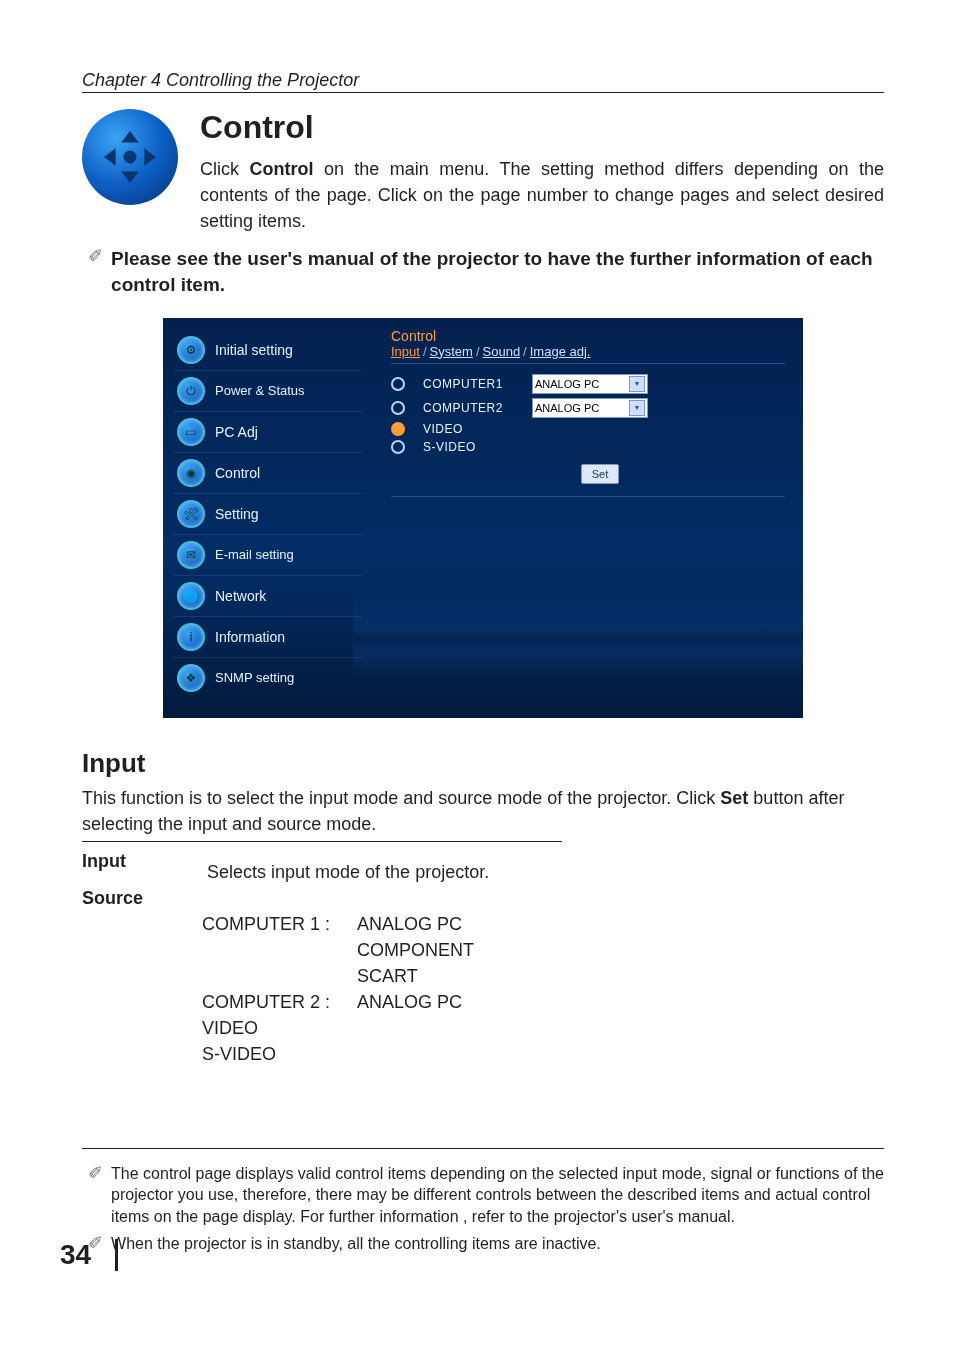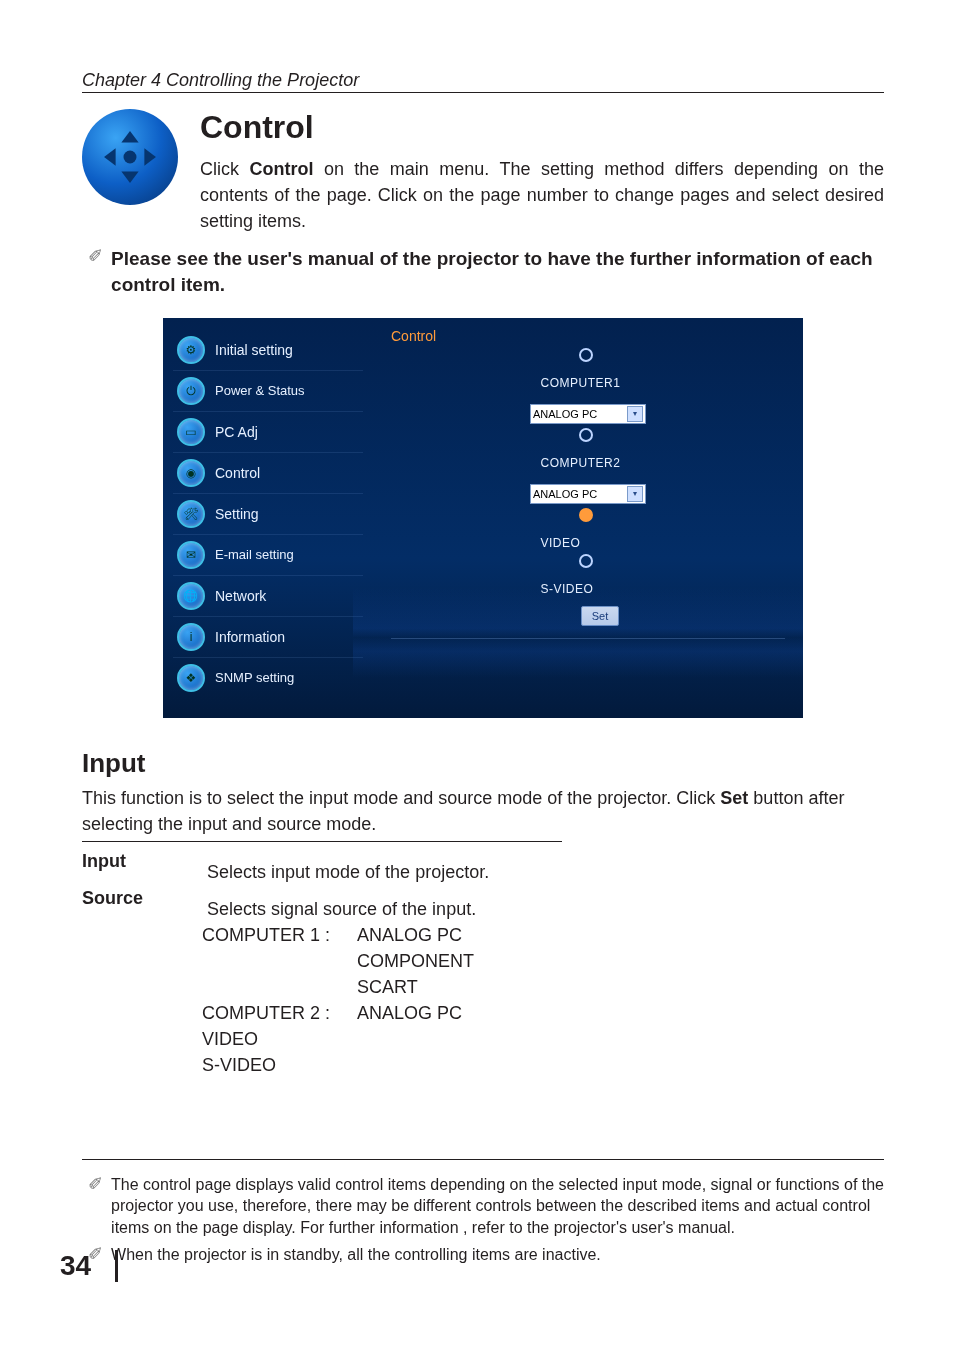--- a/index.html
+++ b/index.html
@@ -25,21 +25,21 @@
   .ui-side-item + .ui-side-item { border-top:1px solid rgba(150,190,255,.12); }
   .ui-side-ico { width:24px; height:24px; border-radius:50%; background:radial-gradient(circle at 35% 30%, #39a3f3, #0b57b5); border:2px solid #3fbfe6; box-shadow:inset 0 0 4px rgba(255,255,255,.5); display:flex; align-items:center; justify-content:center; font-size:12px; color:#032; }
   .ui-side-label { color:#e6f0ff; font-size:14px; }
   .ui-side-label.small { font-size:13px; }
   .ui-main { flex:1; padding:10px 18px; }
   .ui-main-title { color:#ff9b3b; font-size:14px; }
   .ui-crumb { color:#cfe0ff; font-size:13px; border-bottom:1px solid rgba(150,190,255,.3); padding-bottom:4px; margin-bottom:10px; }
   .ui-crumb .active { color:#ff9b3b; text-decoration:underline; }
   .ui-crumb .sep { color:#9ab8ea; margin:0 3px; }
   .ui-crumb .lk { text-decoration:underline; color:#cfe0ff; }
-  .ui-form-row { display:flex; align-items:center; gap:14px; margin:4px 0; font-size:12px;flex-direction:column; }
+  .ui-form-row { display:flex; align-items:center; gap:14px; margin:4px 0; font-size:12px; }
   .ui-radio { width:10px; height:10px; border-radius:50%; border:2px solid #bcd4ff; display:inline-block; margin-right:4px; }
   .ui-radio.sel { background:#ff9b3b; border-color:#ff9b3b; }
   .ui-radio-label { color:#e6f0ff; font-size:12px; letter-spacing:.5px; width:95px; }
   .ui-select { width:110px; height:18px; background:#fff; color:#000; font-size:11px; padding:0 2px; border:1px solid #7a9ac9; display:flex; align-items:center; justify-content:space-between; }
   .ui-select-btn { width:14px; height:14px; background:#cfe0ff; border:1px solid #7a9ac9; display:flex; align-items:center; justify-content:center; font-size:8px; color:#2a4e8a; }
   .ui-set { margin:10px 0 0 190px; width:36px; height:18px; background:#dfe8f7; border:1px solid #7a9ac9; color:#1a3870; font-size:11px; display:flex; align-items:center; justify-content:center; border-radius:2px; }
   .ui-sep { height:1px; background:rgba(150,190,255,.25); margin-top:12px; }
 
   .h2 { font-size:26px; font-weight:700; margin:26px 0 6px 0; }
   .para { font-size:18px; line-height:1.45; }
@@ -122,20 +122,23 @@
           <span class="ui-side-ico">i</span>
           <span class="ui-side-label">Information</span>
         </a>
       <a class="ui-side-item">
           <span class="ui-side-ico">❖</span>
           <span class="ui-side-label small">SNMP setting</span>
         </a>
     </div>
     <div class="ui-main">
       <div class="ui-main-title">Control</div>
+      <div class="ui-crumb">
+        <span class="active">Input</span><span class="sep">/</span><span class="lk">System</span><span class="sep">/</span><span class="lk">Sound</span><span class="sep">/</span><span class="lk">Image adj.</span>
+      </div>
       <div class="ui-form-row">
         <span class="ui-radio"></span>
         <span class="ui-radio-label">COMPUTER1</span>
         <span class="ui-select">
             <span>ANALOG PC</span>
             <span class="ui-select-btn">▾</span>
           </span>
       </div>
       <div class="ui-form-row">
         <span class="ui-radio"></span>
@@ -163,21 +166,20 @@
     <span>This function is to select the input mode and source mode of the projector.  Click </span><b>Set</b><span> button after selecting the input and source mode.</span>
   </div>
 
   <hr class="item-hr">
   <div class="item-row">
     <span class="c1"><span>Input</span></span>
     <span class="c2">Selects input mode of the projector.</span>
   </div>
   <div class="item-row">
     <span class="c1"><span>Source</span></span>
-    <span class="c2">Selects signal source of the input.</span>
   </div>
   <div class="sub-block">
     <span class="col left">COMPUTER 1 :</span>
     <span class="col">
       <div>ANALOG PC</div>
       <div>COMPONENT</div>
       <div>SCART</div>
     </span>
   </div>
   <div class="sub-block">

